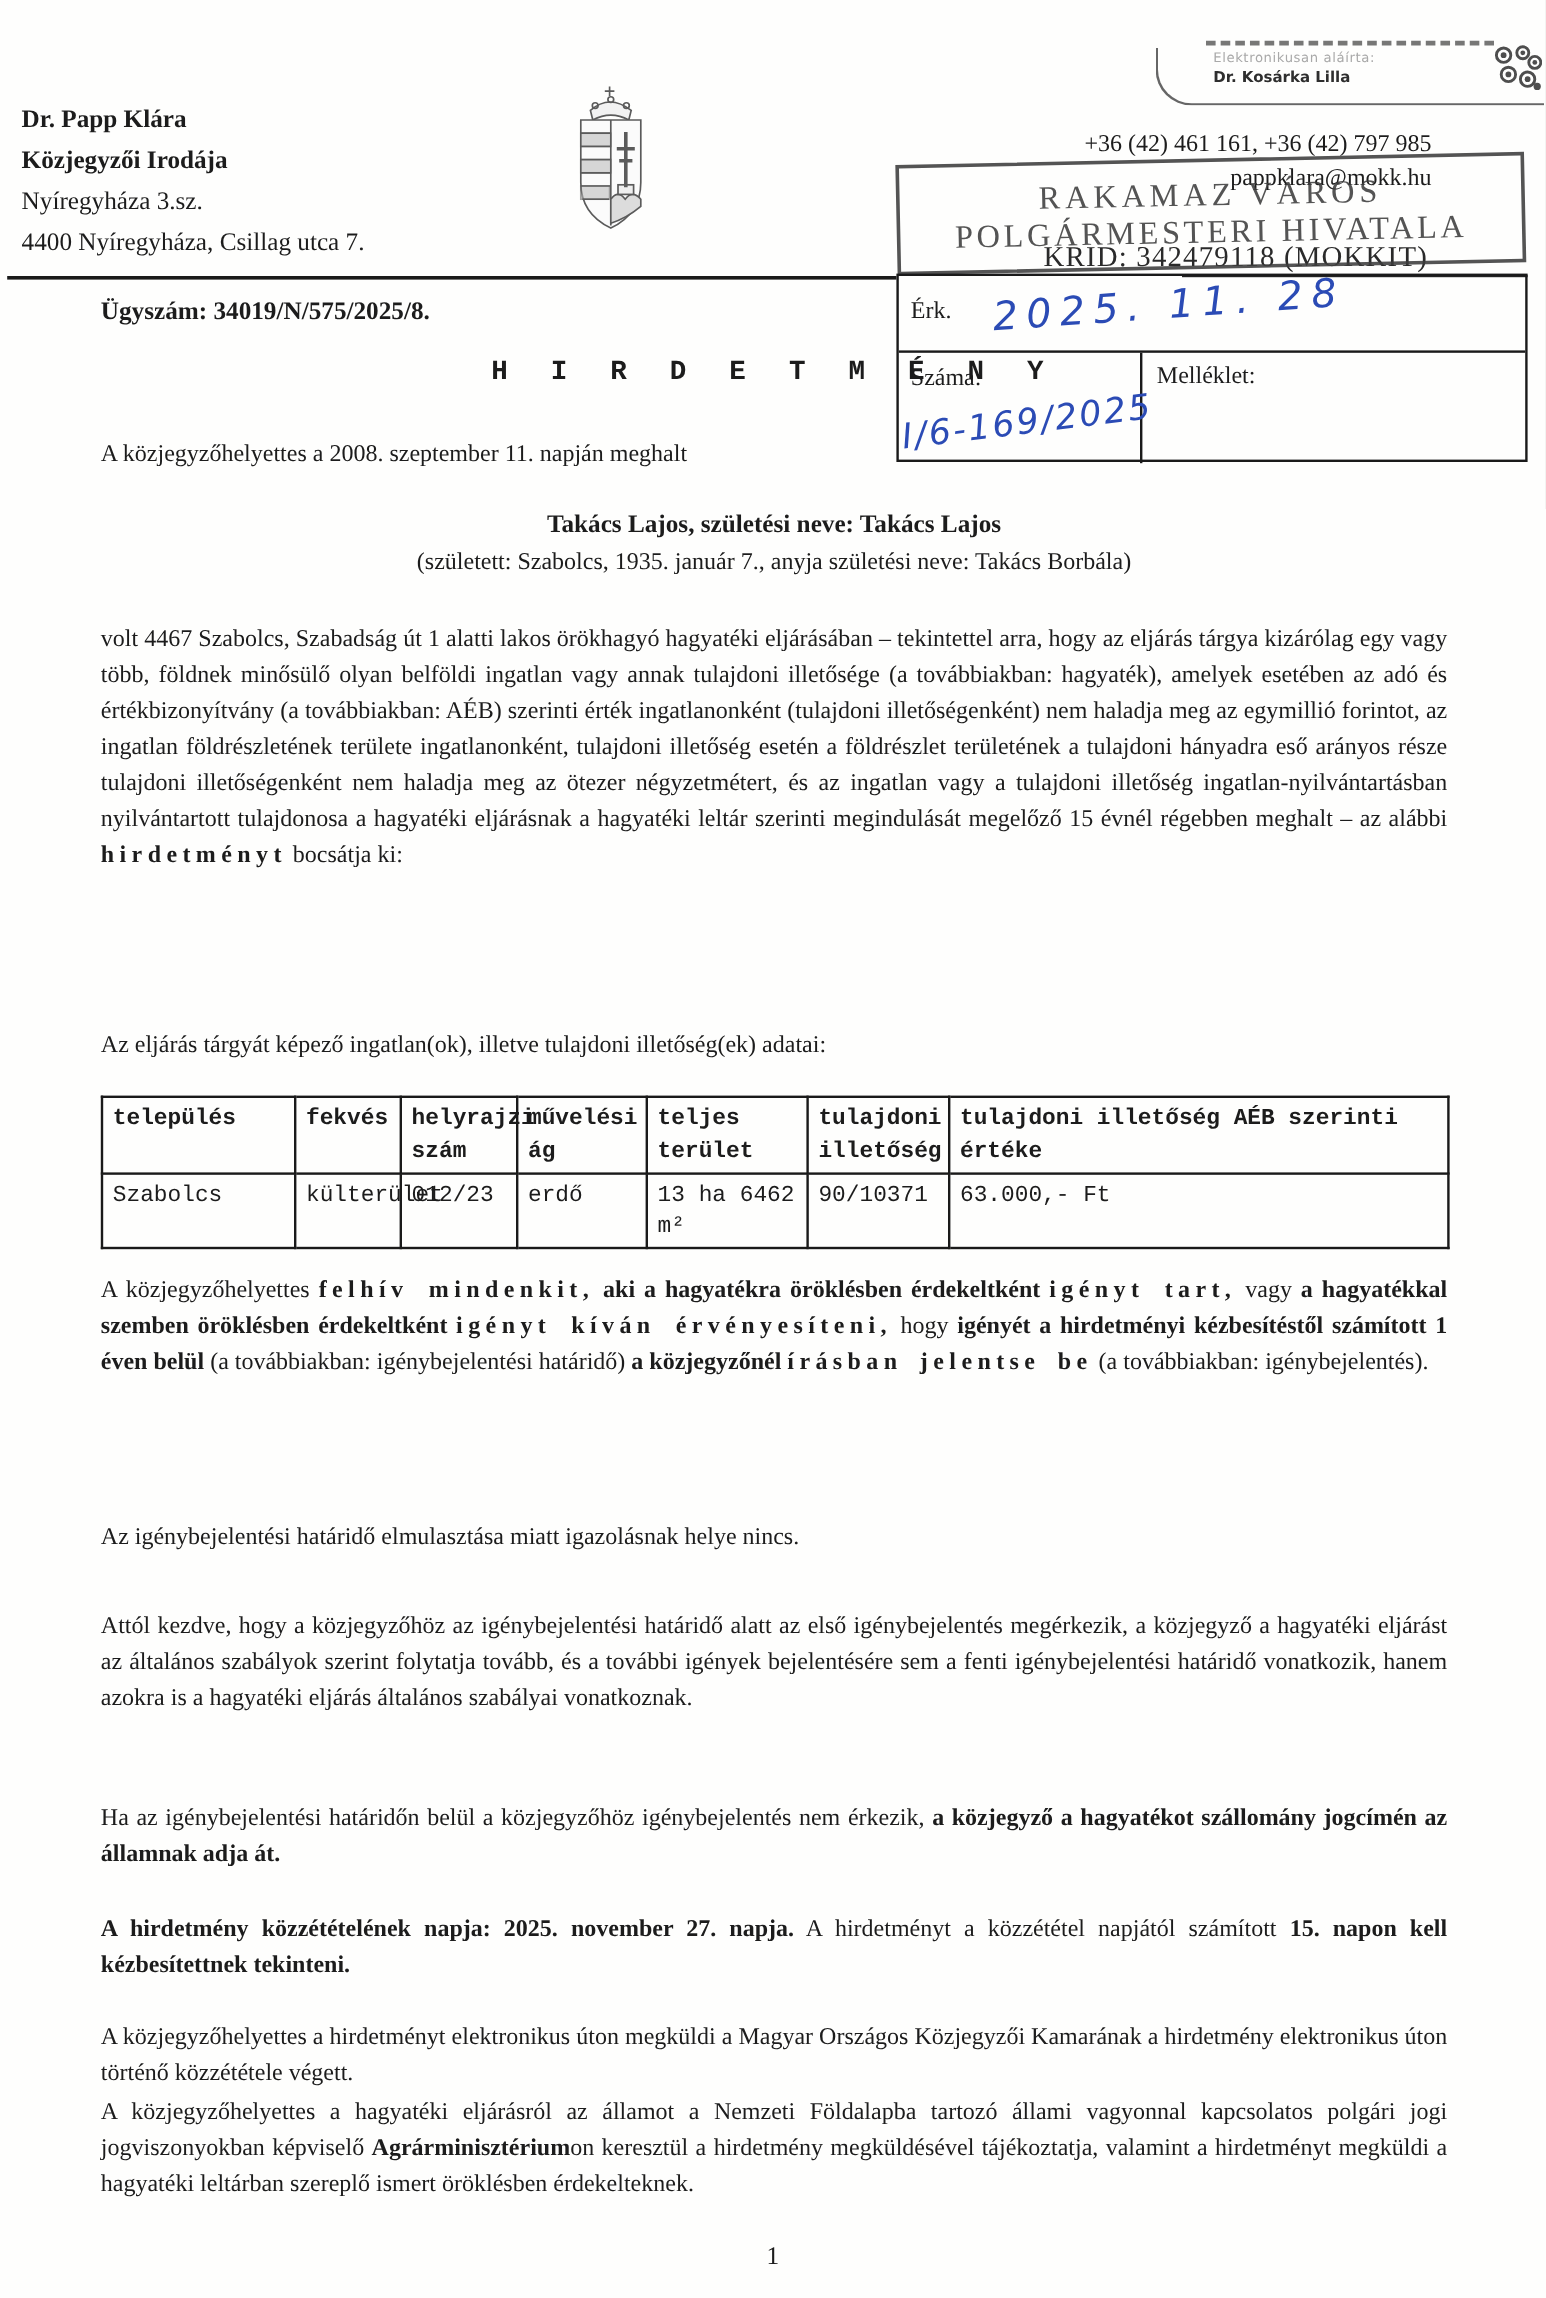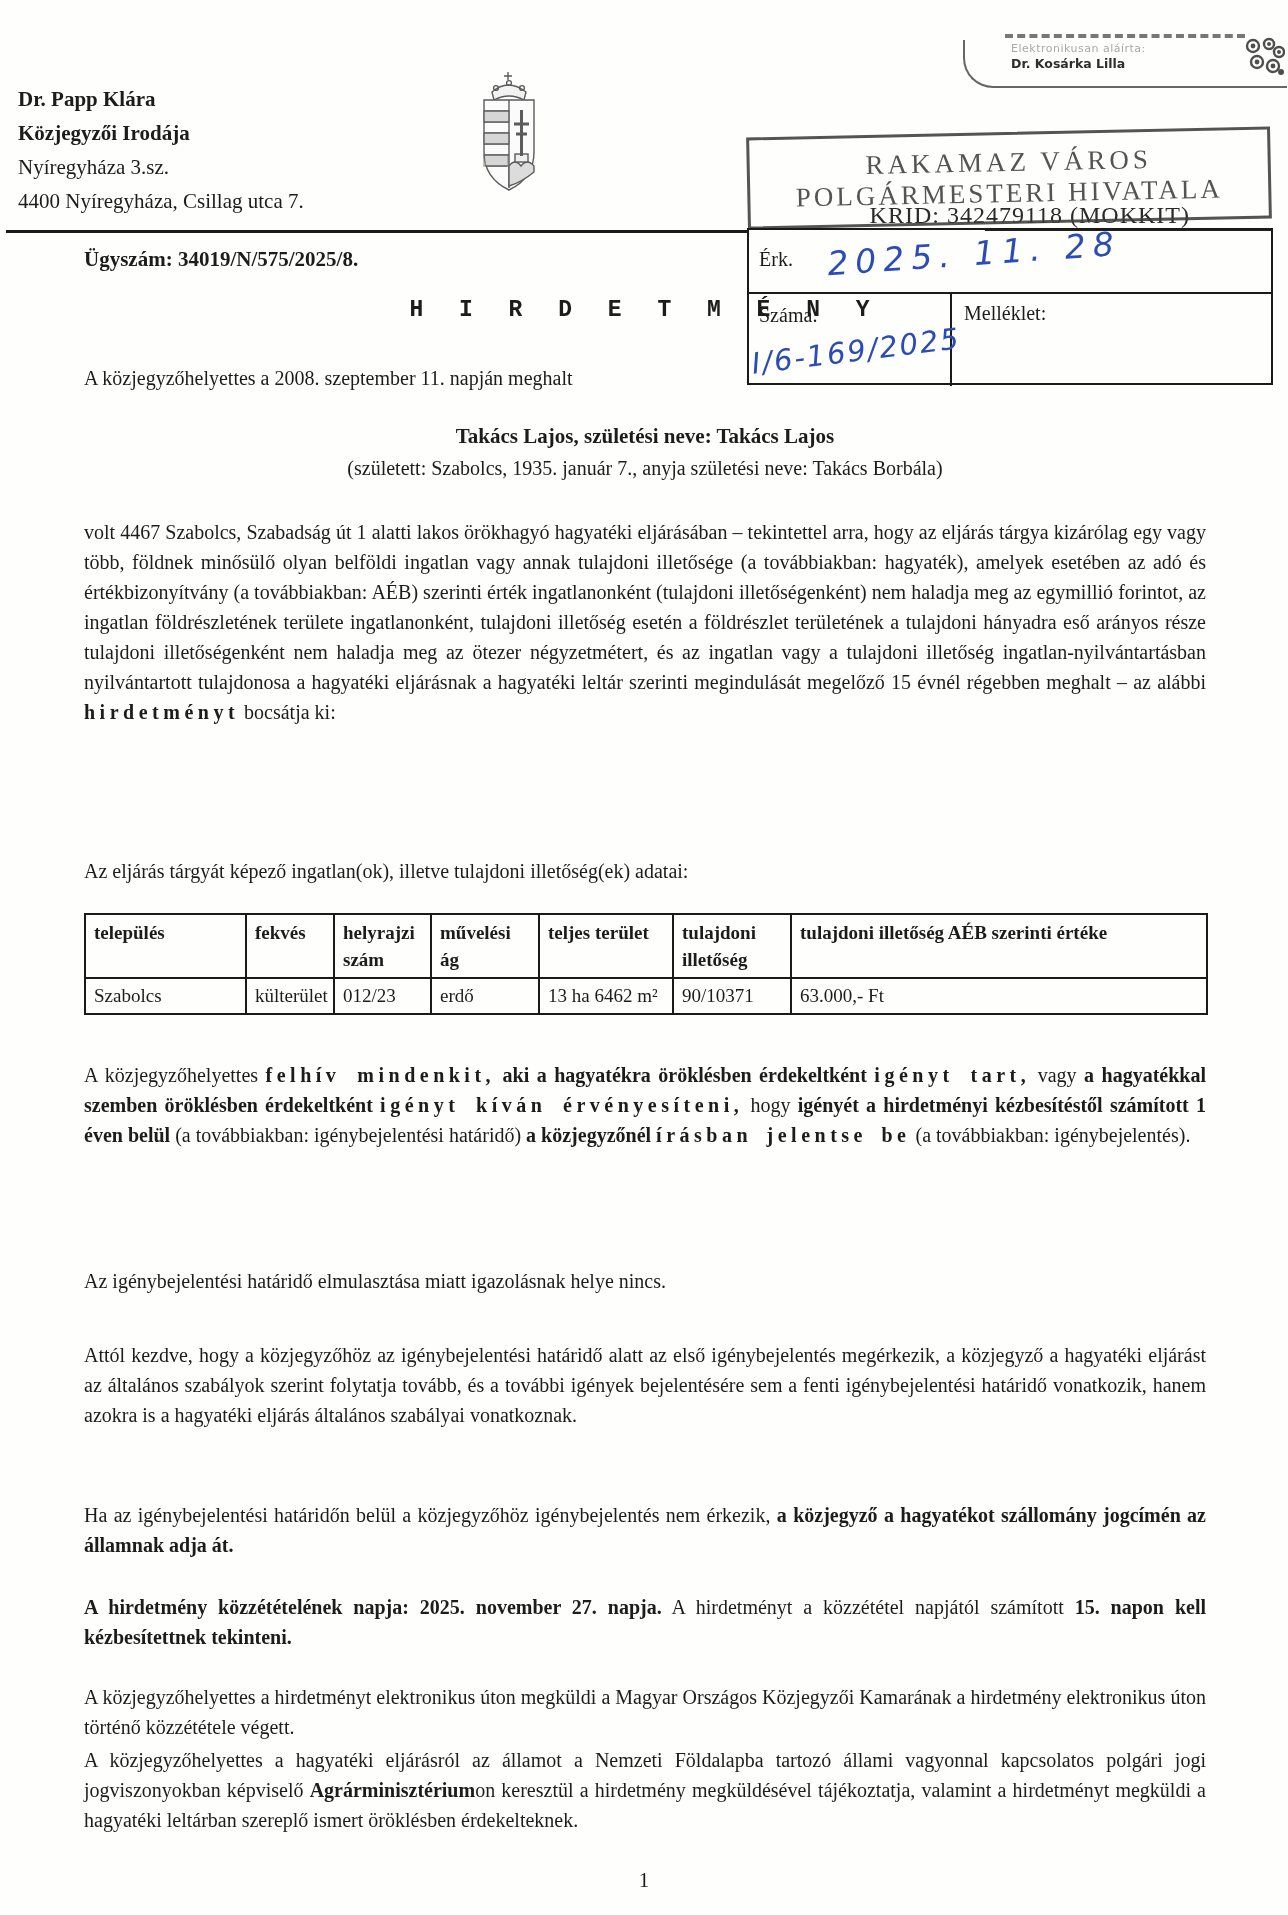--- a/index.html
+++ b/index.html
@@ -73,21 +73,21 @@
   .p-felhiv{top:1060px;}
   .p-igazolas{top:1266px;}
   .p-attol{top:1340px;}
   .p-ha{top:1500px;}
   .p-kozzetetel{top:1592px;}
   .p-elektronikus{top:1682px;}
   .p-agrar{top:1745px;}
   
   .tbl-wrap{top:913px;}
   table.props{border-collapse:collapse;width:1122px;font-size:19px;table-layout:fixed;}
-  table.props th,table.props td{border:2px solid #1a1a1a;padding:4px 8px;vertical-align:top;text-align:left;}
+  table.props th,table.props td{border:2px solid #1a1a1a;padding:4px 8px;vertical-align:top;text-align:left;font-family:Liberation Mono, monospace;}
   table.props th{font-weight:bold;line-height:27px;}
   table.props td{line-height:26px;margin-left:36px;}
   .c1{width:161px;}.c2{width:88px;}.c3{width:97px;}.c4{width:108px;}.c5{width:134px;}.c6{width:118px;}.c7{width:416px;}
   td.num{text-align:right;}
   
   .page-num{position:absolute;left:0;top:1868px;width:100%;text-align:center;font-size:21px;}
 </style>
 </head>
 <body>
 
@@ -143,20 +143,24 @@
         <circle cx="10" cy="10" r="2.4"></circle>
           <circle cx="26" cy="8" r="2"></circle>
         <circle cx="36" cy="16" r="2"></circle>
           <circle cx="14" cy="26" r="2.4"></circle>
         <circle cx="30" cy="30" r="2.4"></circle>
           <circle cx="38" cy="36" r="3"></circle>
       </g>
     </svg>
   </div>
 
+  <div class="contact">
+    <div>+36 (42) 461 161, +36 (42) 797 985</div>
+    <div>pappklara@mokk.hu</div>
+  </div>
   <div class="krid">KRID: 342479118 (MOKKIT)</div>
   <div class="krid-underline"></div>
 
   <div class="stamp">
     <div class="s1">RAKAMAZ VÁROS</div>
     <div class="s2">POLGÁRMESTERI HIVATALA</div>
   </div>
 
   <div class="header-rule"></div>
   <div class="erk-box">

